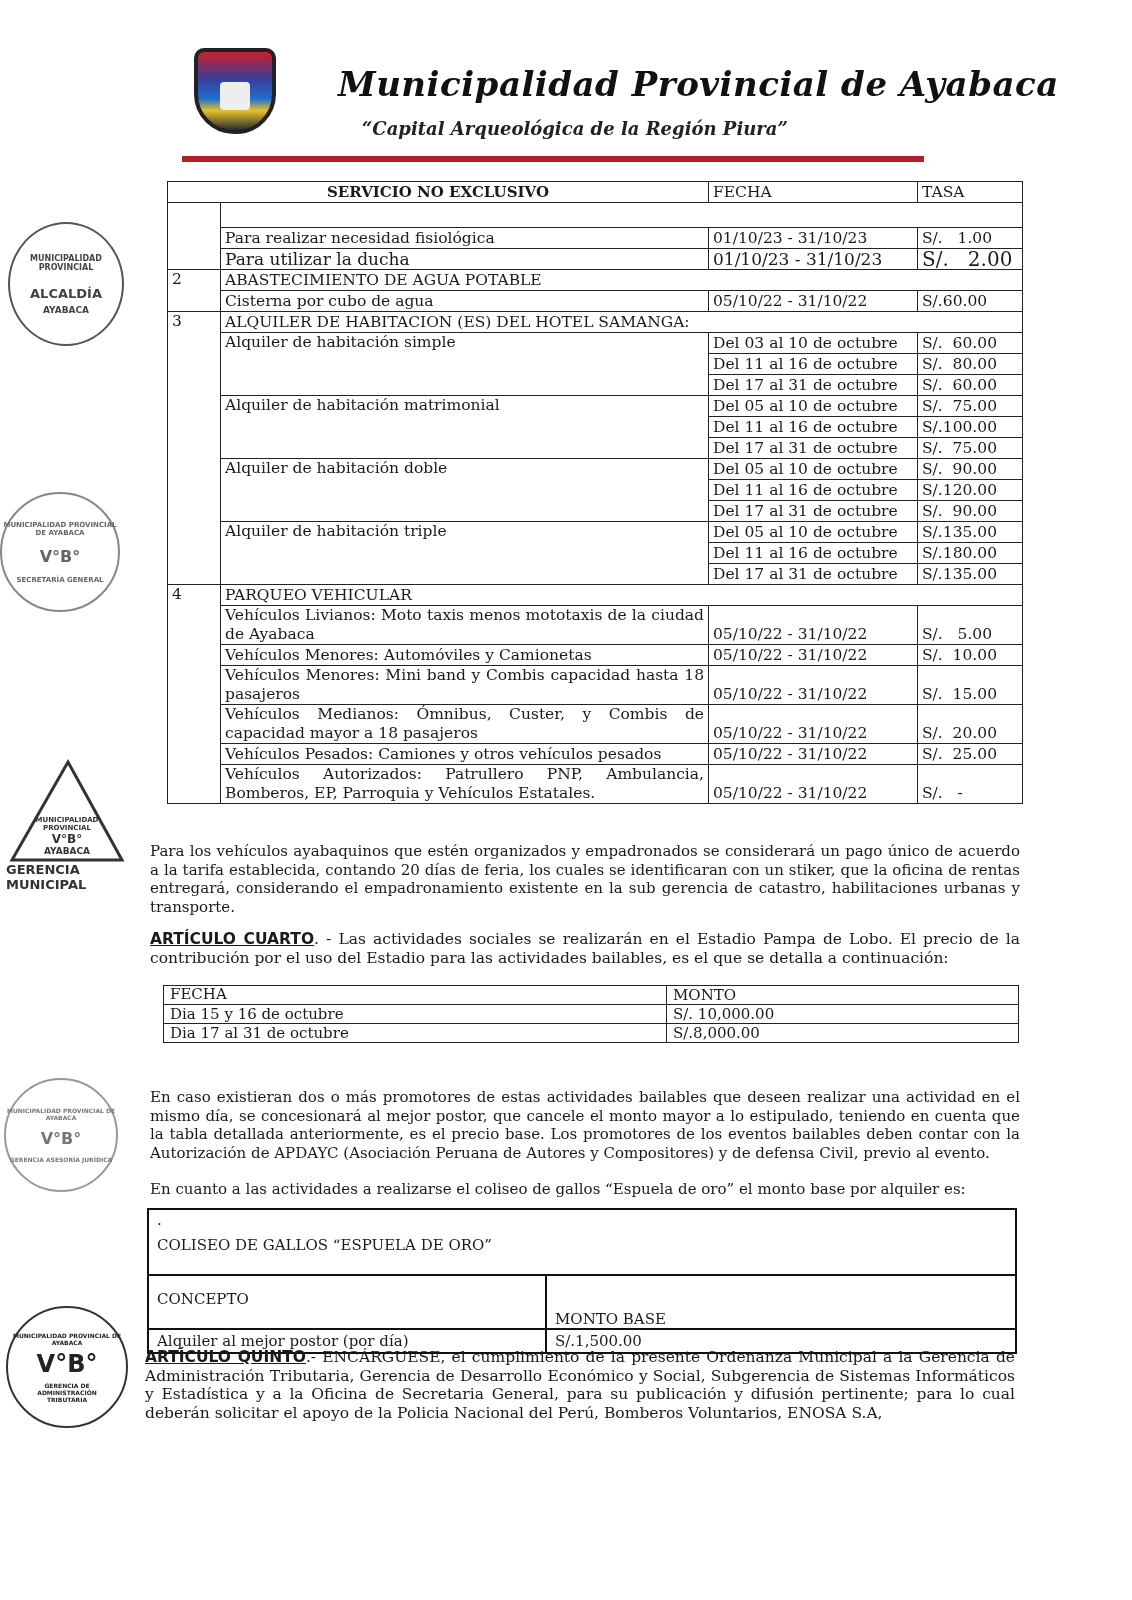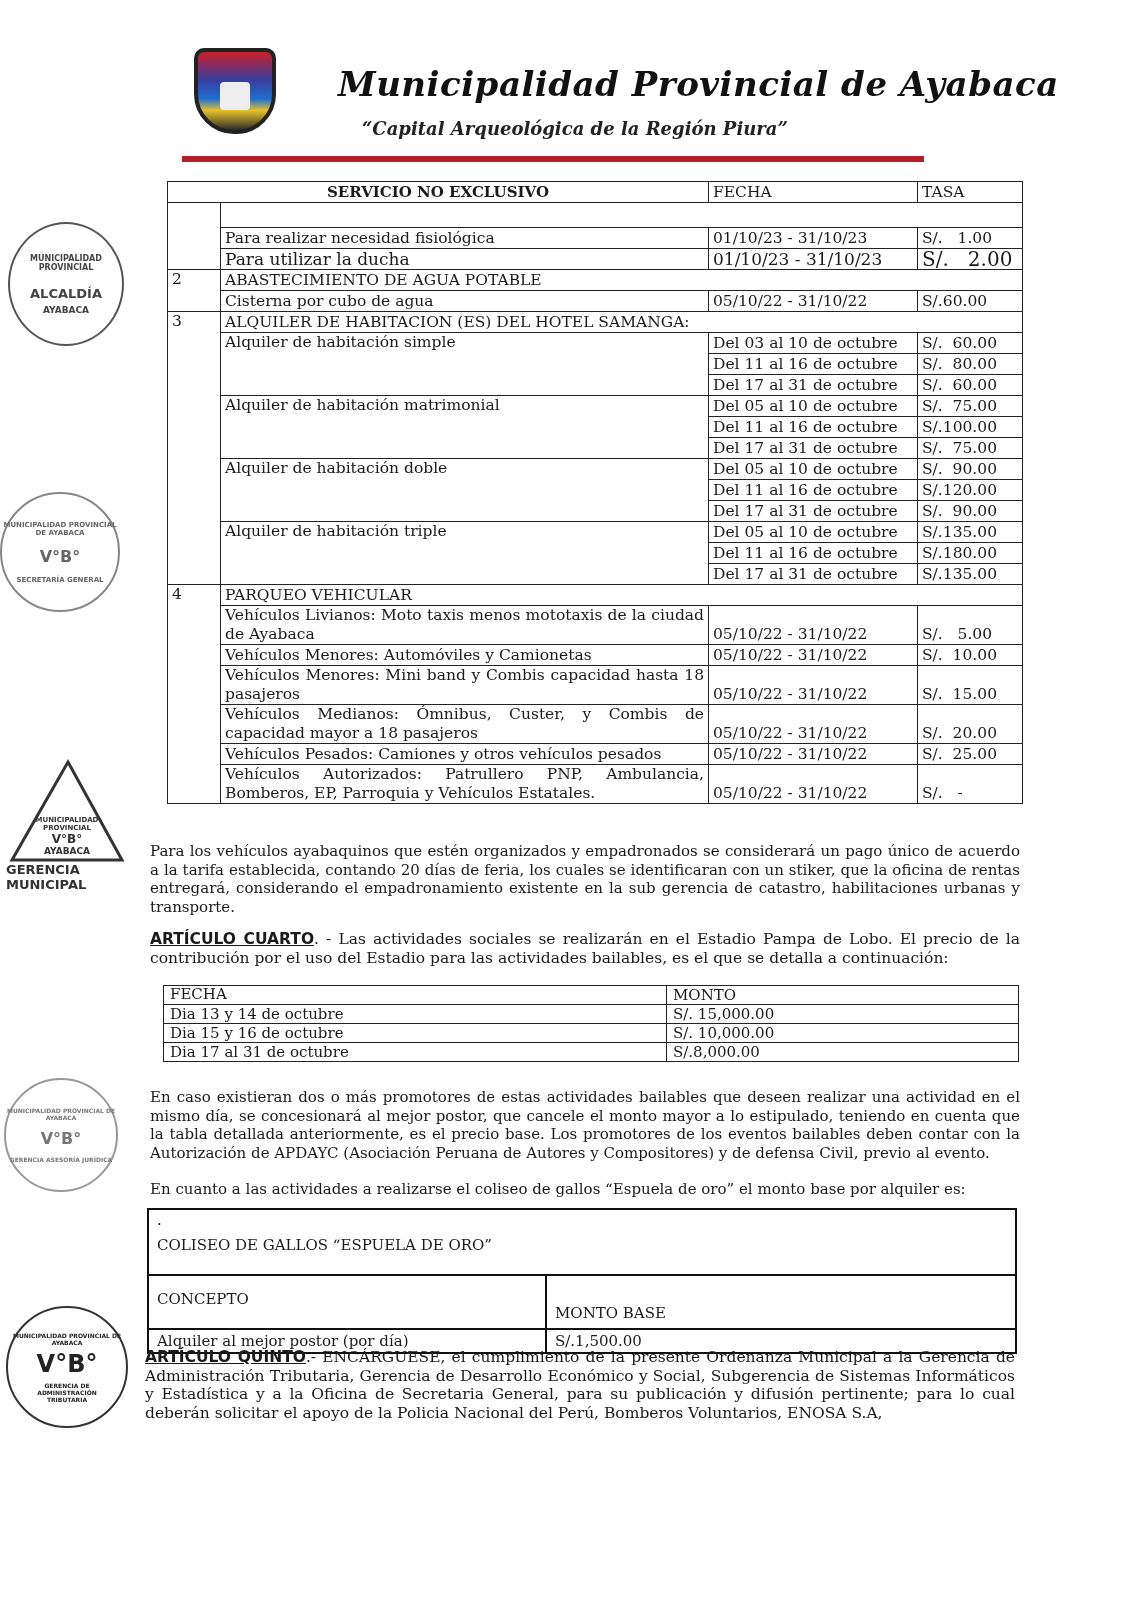--- a/index.html
+++ b/index.html
@@ -213,24 +213,20 @@
   <span class="art">ARTÍCULO CUARTO</span><span>. - Las actividades sociales se realizarán en el Estadio Pampa de Lobo. El precio de la contribución por el uso del Estadio para las actividades bailables, es el que se detalla a continuación:</span>
 </div>
 
 <table class="bailes">
   <tbody>
   <tr>
     <td style="width:490px;vertical-align:top">FECHA</td>
     <td style="vertical-align:bottom">MONTO</td>
   </tr>
   <tr>
-    <td>Dia 13 y 14 de octubre</td>
-    <td>S/. 15,000.00</td>
-  </tr>
-  <tr>
     <td>Dia 15 y 16 de octubre</td>
     <td>S/. 10,000.00</td>
   </tr>
   <tr>
     <td>Dia 17 al 31 de octubre</td>
     <td>S/.8,000.00</td>
   </tr>
 </tbody>
   </table>
 
@@ -240,21 +236,21 @@
 <table class="coliseo">
   <tbody>
       <tr>
     <td colspan="2" style="height:60px;vertical-align:top;padding-top:4px;">
       <div style="line-height:12px">.</div>
       <div style="margin-top:10px">COLISEO DE GALLOS “ESPUELA DE ORO”</div>
     </td>
   </tr>
   <tr>
     <td style="width:380px;height:38px;vertical-align:top;padding-top:14px">CONCEPTO</td>
-    <td style="vertical-align:bottom;padding-bottom:6px">MONTO BASE</td>
+    <td style="vertical-align:bottom;padding-bottom:0">MONTO BASE</td>
   </tr>
   <tr>
     <td style="height:22px">Alquiler al mejor postor (por día)</td>
     <td>S/.1,500.00</td>
   </tr>
 </tbody>
   </table>
 
 <div class="para" style="top:1348px;left:145px;font-size:15.5px;">
   <span class="art">ARTÍCULO QUINTO</span><span>.- ENCÁRGUESE, el cumplimiento de la presente Ordenanza Municipal a la Gerencia de Administración Tributaria, Gerencia de Desarrollo Económico y Social, Subgerencia de Sistemas Informáticos y Estadística y a la Oficina de Secretaria General, para su publicación y difusión pertinente; para lo cual deberán solicitar el apoyo de la Policia Nacional del Perú, Bomberos Voluntarios, ENOSA S.A,</span>

